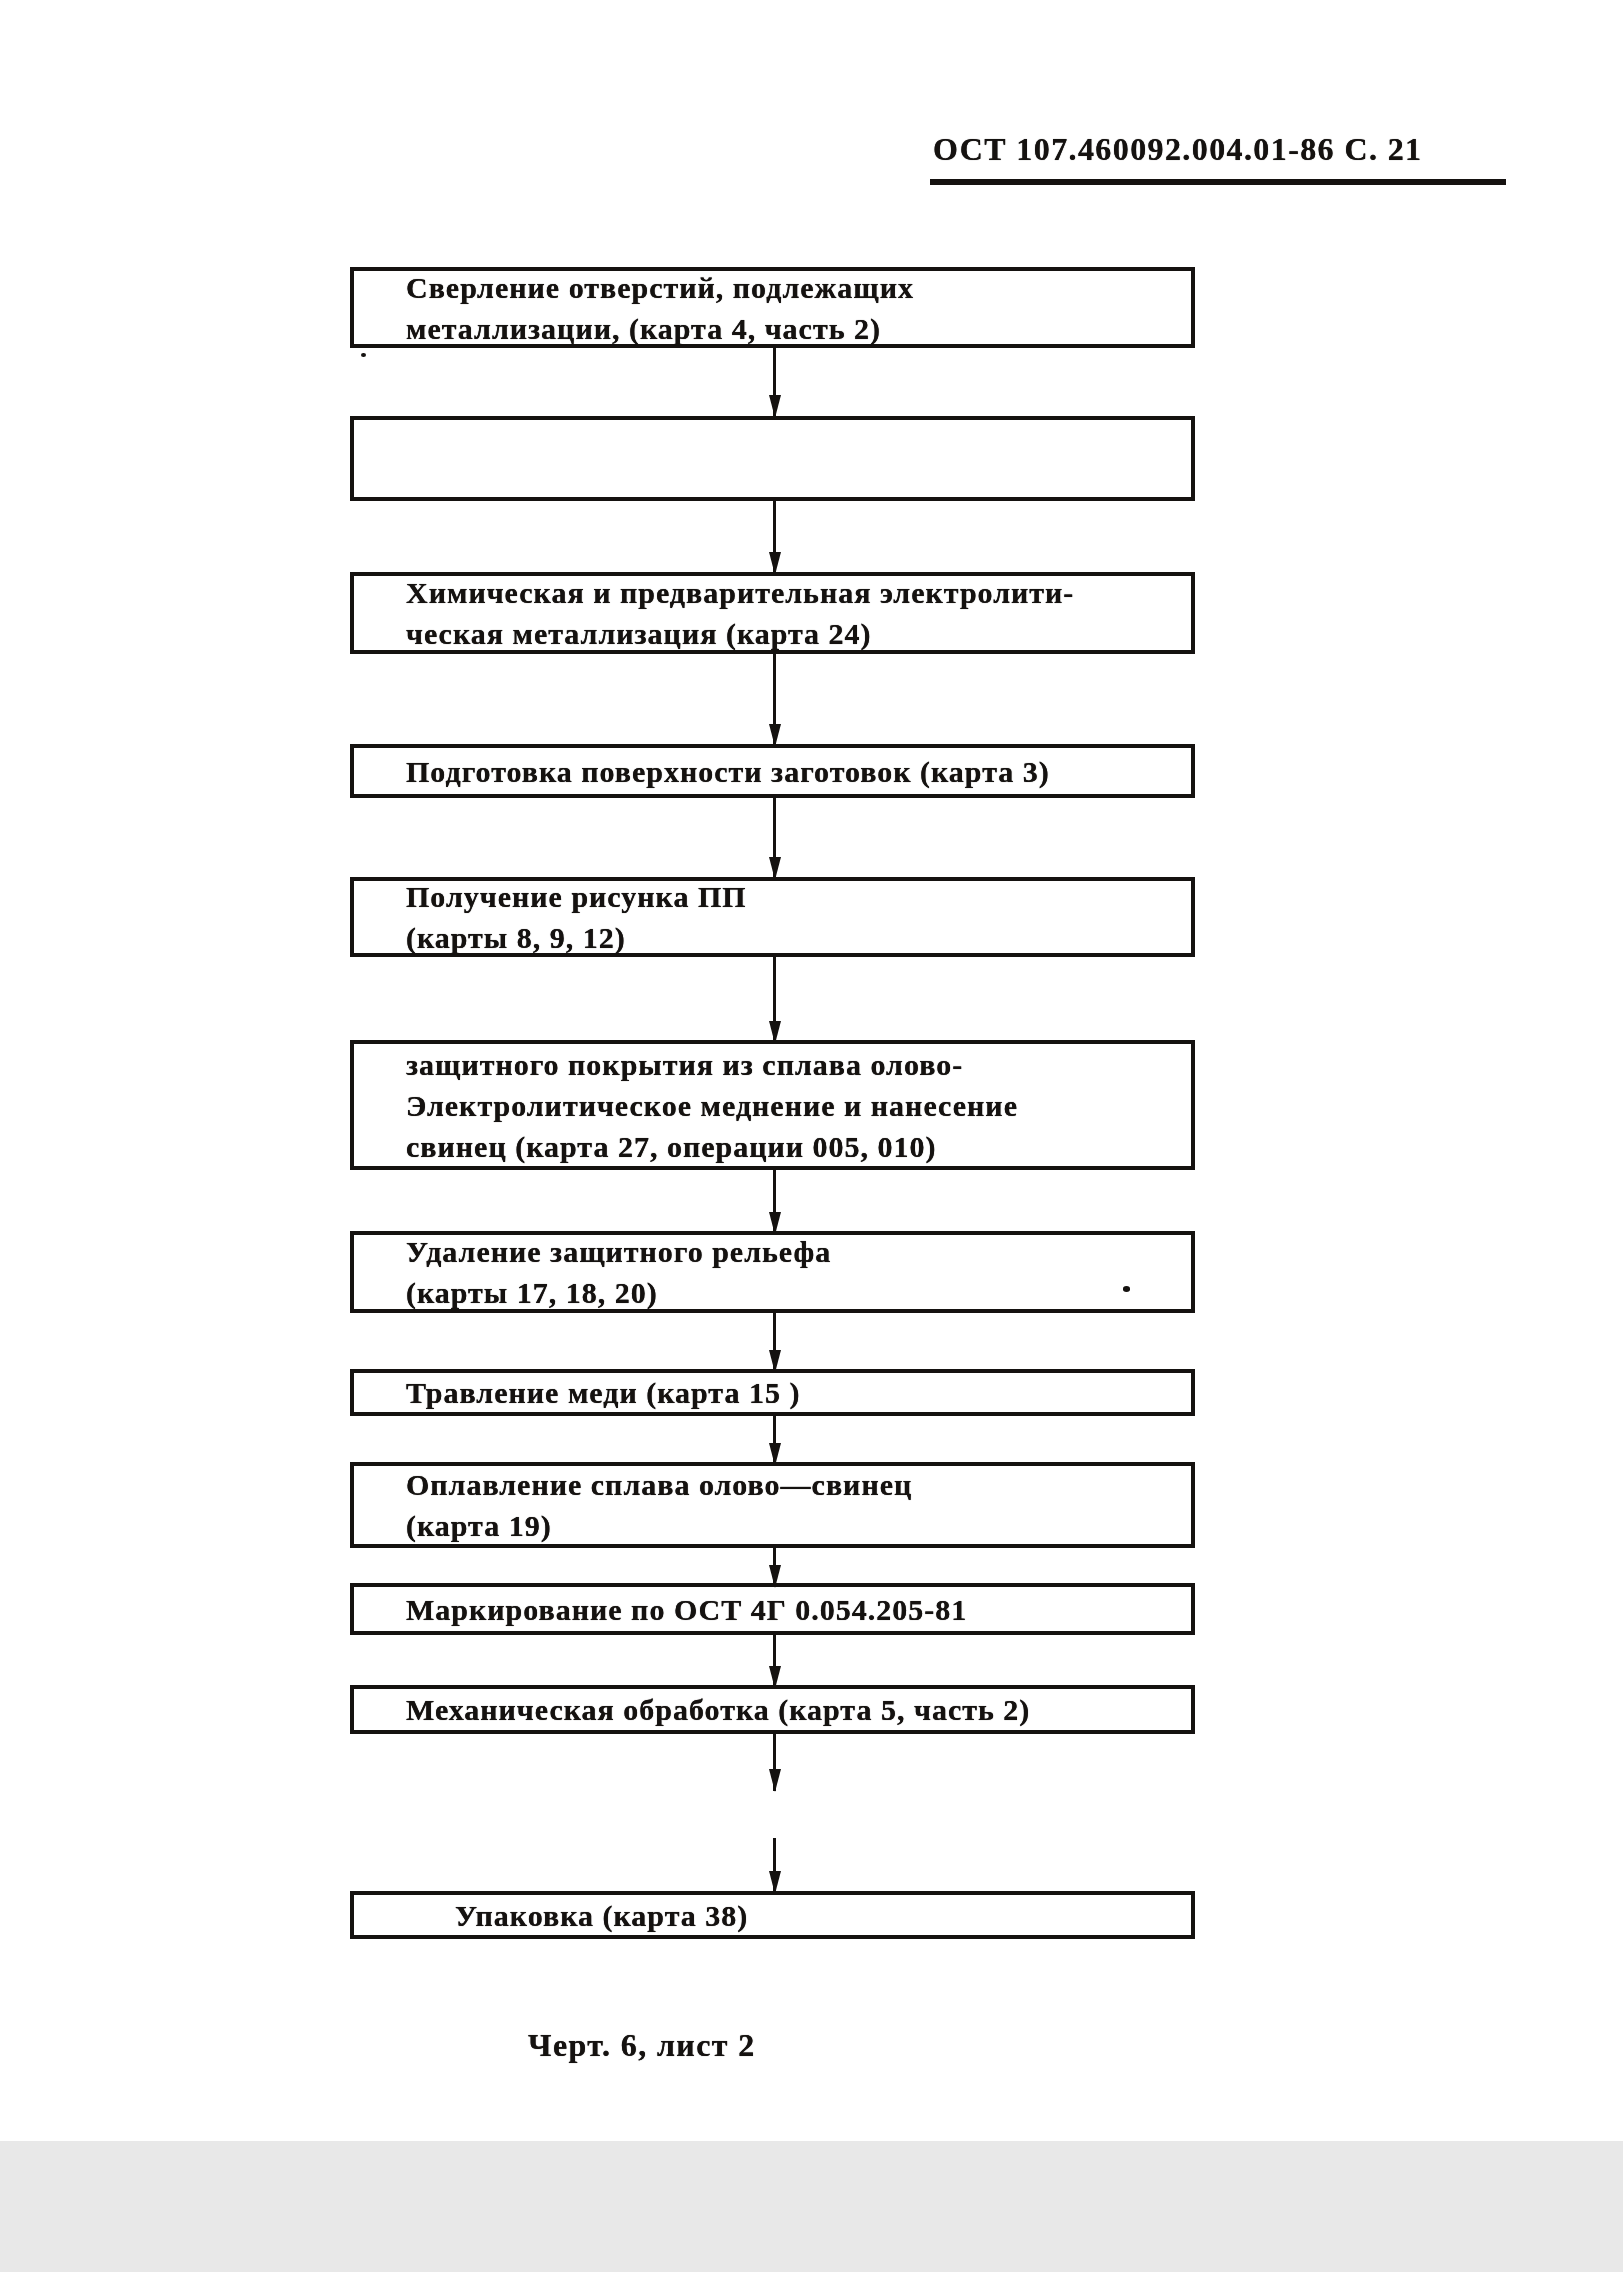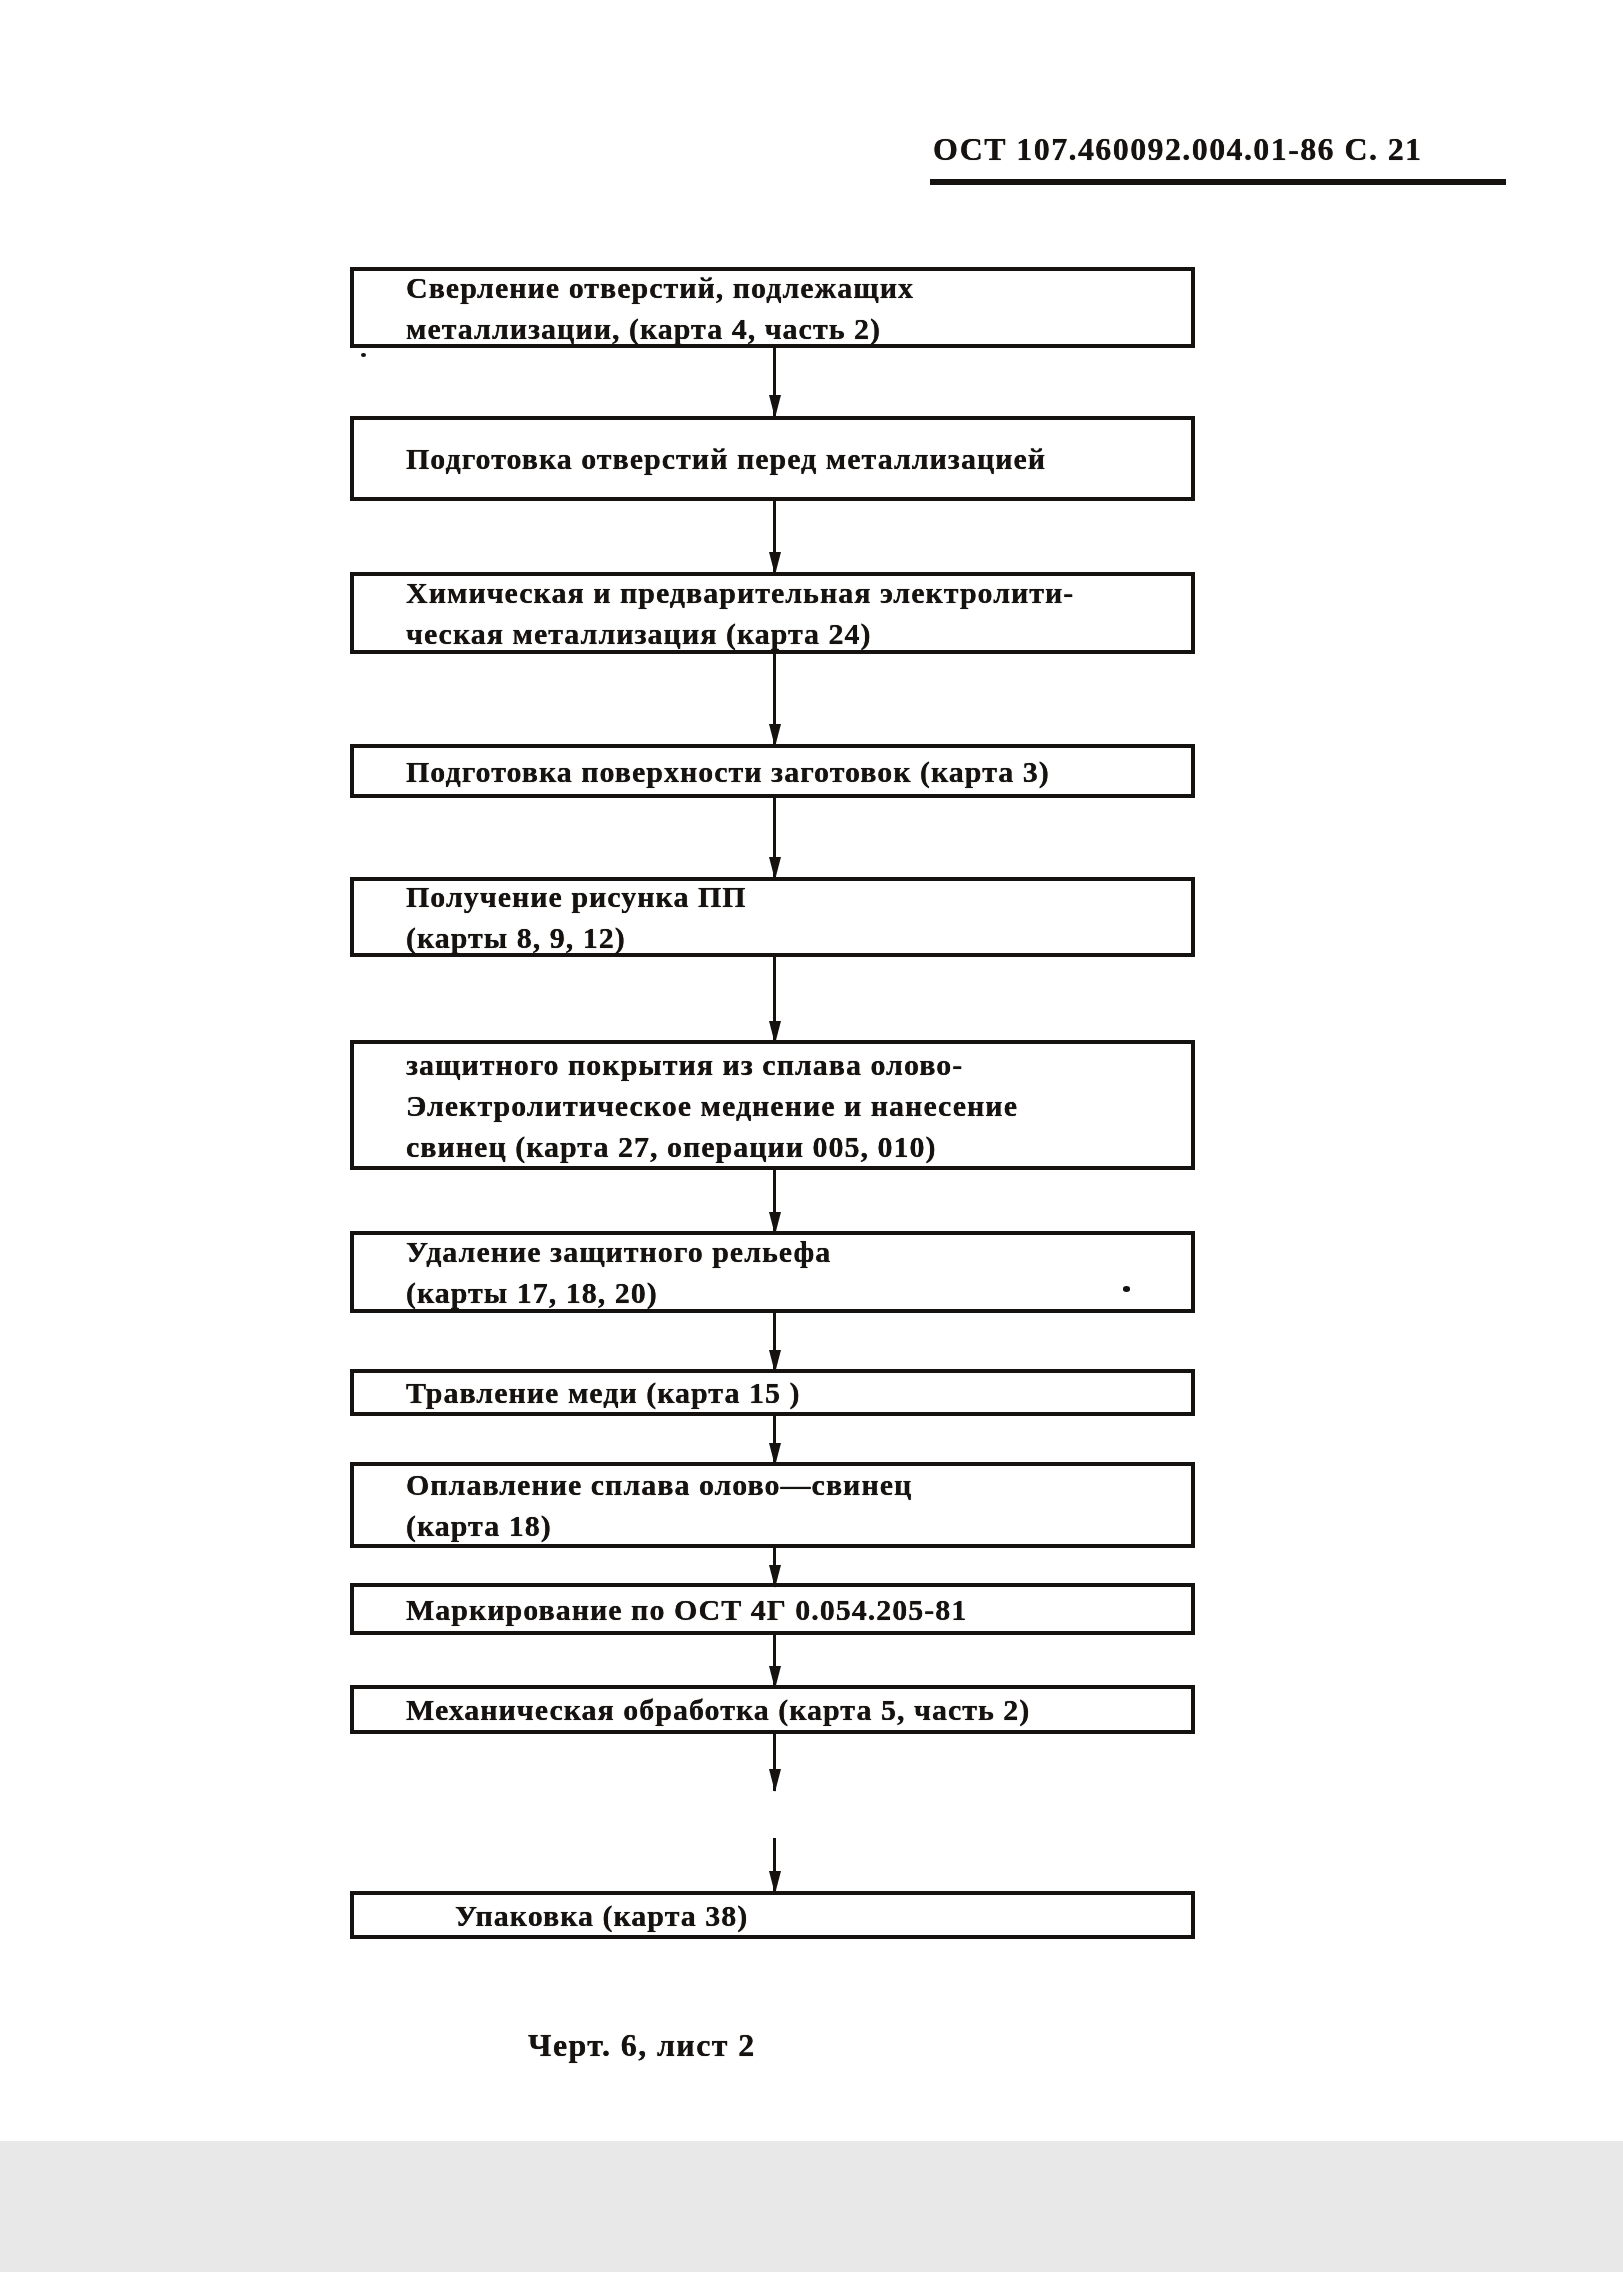--- a/index.html
+++ b/index.html
@@ -93,21 +93,20 @@
   <div class="doc-header">ОСТ 107.460092.004.01-86 С. 21</div>
   <div class="header-rule"></div>
 
   <div class="fbox" style="top:267px;height:81px">
     <div class="fline">Сверление отверстий, подлежащих</div>
     <div class="fline">металлизации, (карта 4, часть 2)</div>
   </div>
   <div class="conn" style="left:773px;top:346px;height:71px"></div>
 
   <div class="fbox" style="top:416px;height:85px">
-    <div class="fline">Подготовка отверстий перед металлизацией</div>
   </div>
   <div class="conn" style="left:773px;top:499px;height:75px"></div>
 
   <div class="fbox" style="top:572px;height:82px">
     <div class="fline">Химическая и предварительная электролити-</div>
     <div class="fline">ческая металлизация (карта 24)</div>
   </div>
   <div class="conn" style="left:773px;top:653px;height:93px"></div>
 
   <div class="fbox" style="top:744px;height:54px">
@@ -134,21 +133,21 @@
   </div>
   <div class="conn" style="left:773px;top:1313px;height:59px"></div>
 
   <div class="fbox" style="top:1369px;height:47px">
     <div class="fline">Травление меди (карта 15 )</div>
   </div>
   <div class="conn" style="left:773px;top:1414px;height:51px"></div>
 
   <div class="fbox" style="top:1462px;height:86px">
     <div class="fline">Оплавление сплава олово—свинец</div>
-    <div class="fline">(карта 18)</div>
+    <div class="fline">(карта 19)</div>
   </div>
   <div class="conn" style="left:773px;top:1547px;height:40px"></div>
 
   <div class="fbox" style="top:1583px;height:52px">
     <div class="fline">Маркирование по ОСТ 4Г 0.054.205-81</div>
   </div>
   <div class="conn" style="left:773px;top:1633px;height:55px"></div>
 
   <div class="fbox" style="top:1685px;height:49px">
     <div class="fline">Механическая обработка (карта 5, часть 2)</div>

